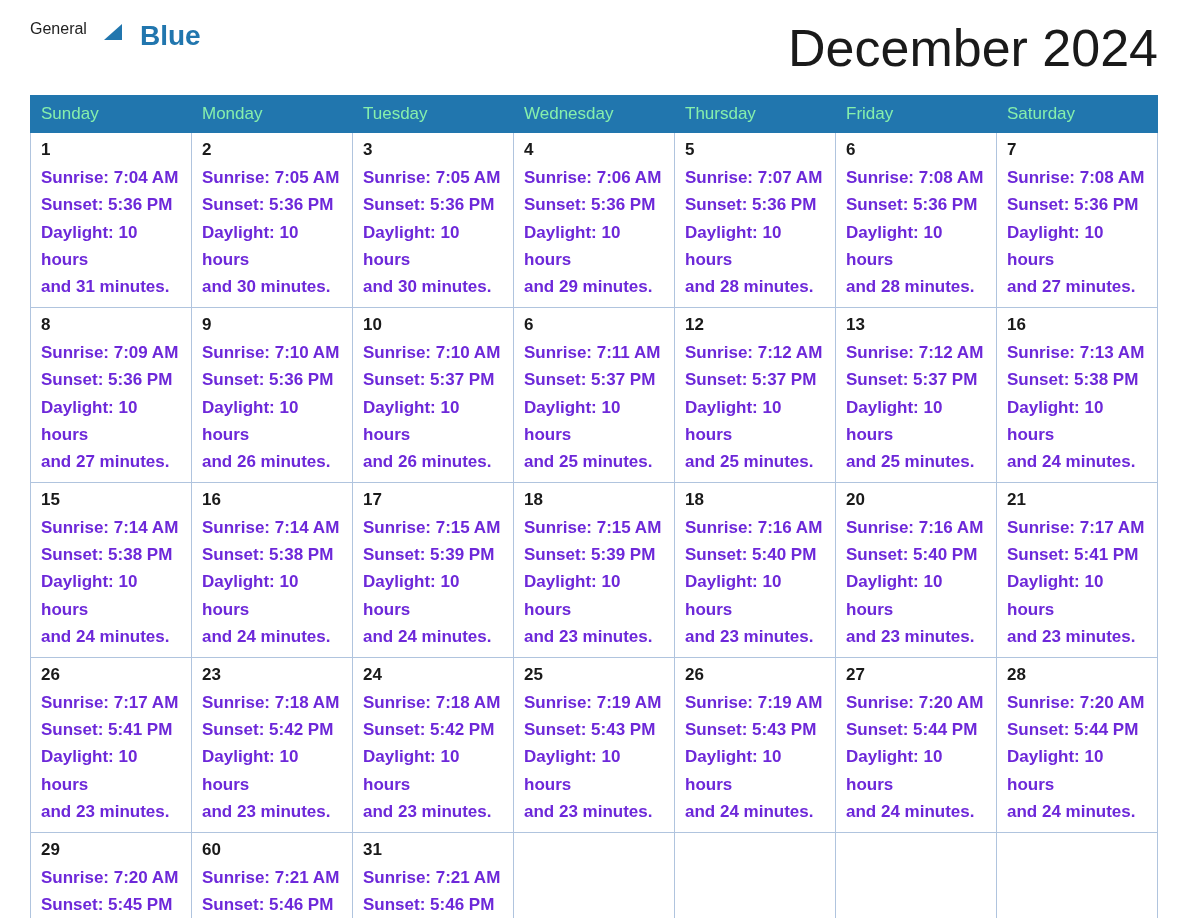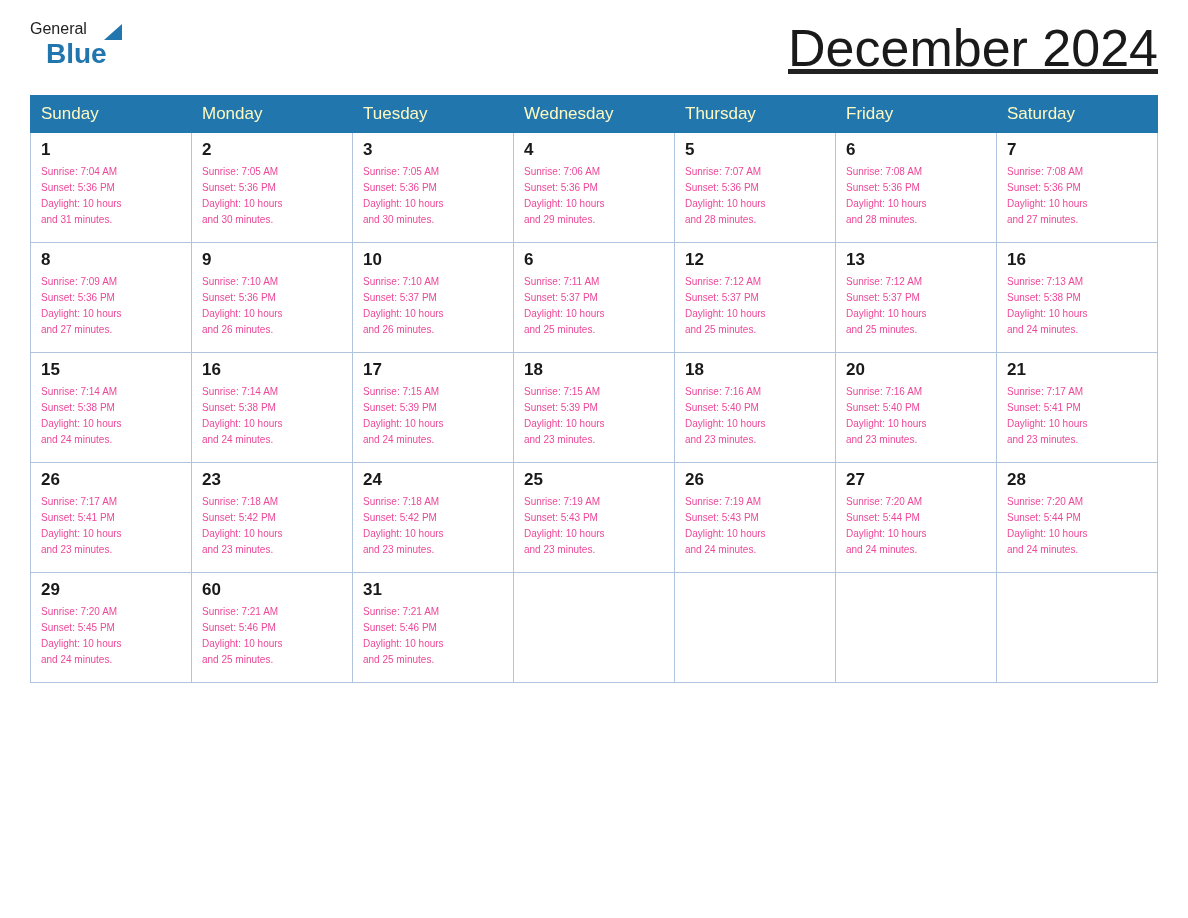--- a/index.html
+++ b/index.html
@@ -12,47 +12,46 @@
       padding: 20px 30px 30px 30px;
     }
     .header {
       display: flex;
       align-items: flex-start;
       justify-content: space-between;
       margin-bottom: 18px;
     }
     .logo-area {
       display: flex;
-      flex-direction: column;
+      flex-direction: row;
       align-items: flex-start;
     }
     .logo-general { color: #222; }
     .title-area {
       text-align: center;
-      text-decoration: underline;
     }
     .month-title {
       font-size: 52px;
       font-weight: normal;
       color: #1a1a1a;
       line-height: 1.1;
     }
     .location-title {
       font-size: 22px;
       color: #444;
       margin-top: 4px;
     }
     .calendar-table {
       width: 100%;
       border-collapse: collapse;
       table-layout: fixed;
     }
     .calendar-table th {
       background: #2176ae;
-      color: #fef9c3;
+      color: #86efac;
       font-size: 17px;
       font-weight: normal;
       padding: 8px 10px;
       text-align: left;
       border: 1px solid #2176ae;
       margin-top: 42px;
     }
     .calendar-table td {
       border: 1px solid #b0c4de;
       vertical-align: top;
@@ -63,23 +62,24 @@
       background: #fff;
     }
     .day-number {
       font-size: 17px;
       font-weight: bold;
       color: #1a1a1a;
       margin-bottom: 4px;
       display: block;
     }
     .day-info {
-      font-size: 10px;
+      font-size: 17px;
       line-height: 1.6;
-      color: #ec4899;
+      color: #6d28d9;
+      font-weight: bold;
     }
     .empty-cell {
       background: #fff;
     }
     .logo-line1 {
       display: flex;
       align-items: center;
       gap: 0px;
     }
     .logo-line2 {

